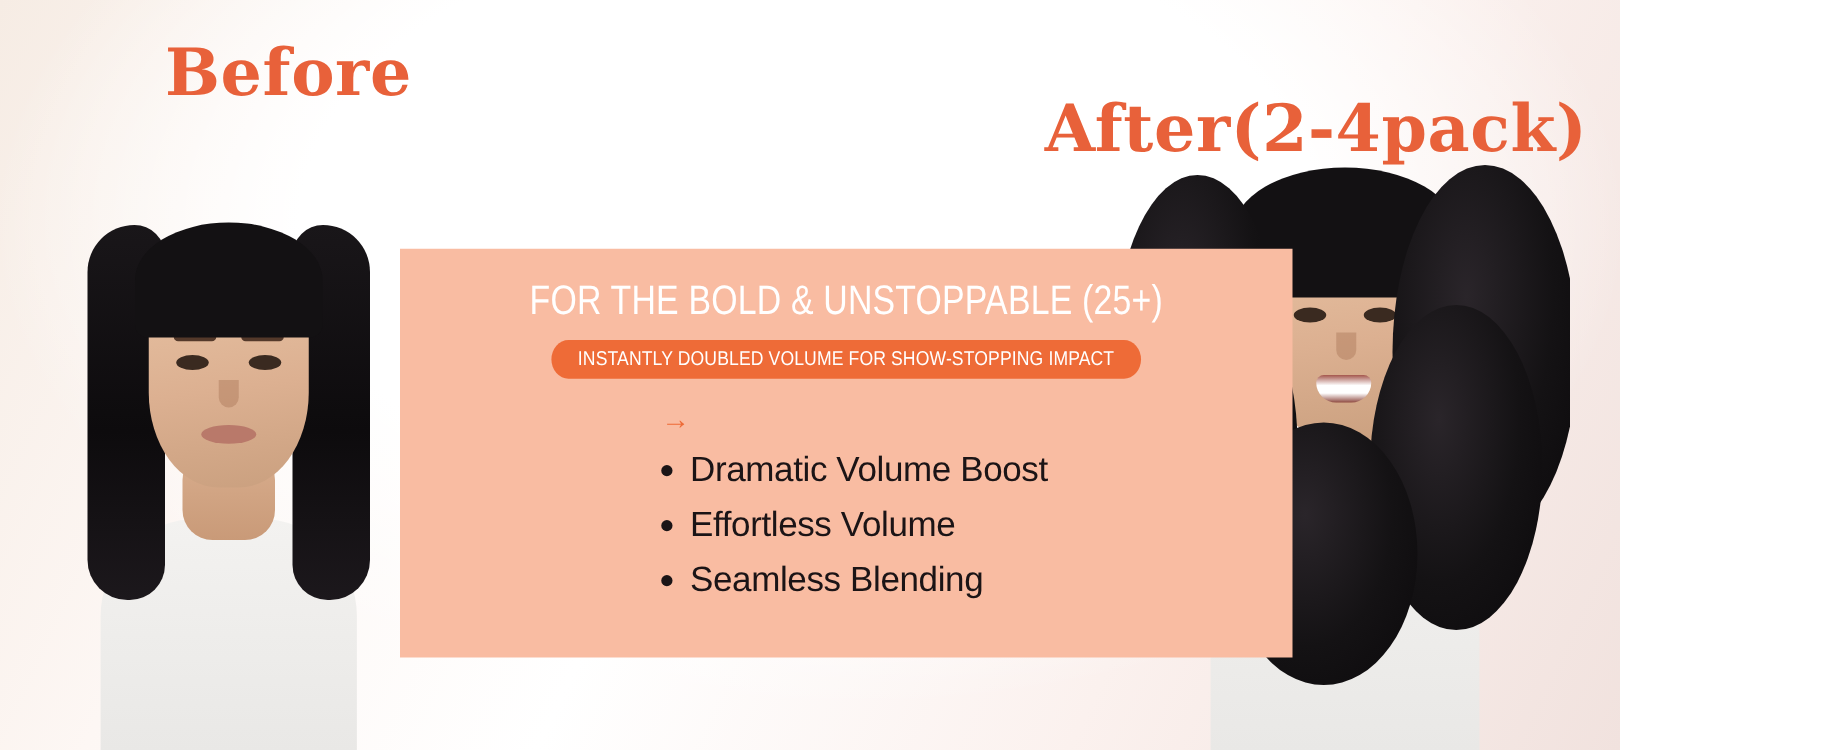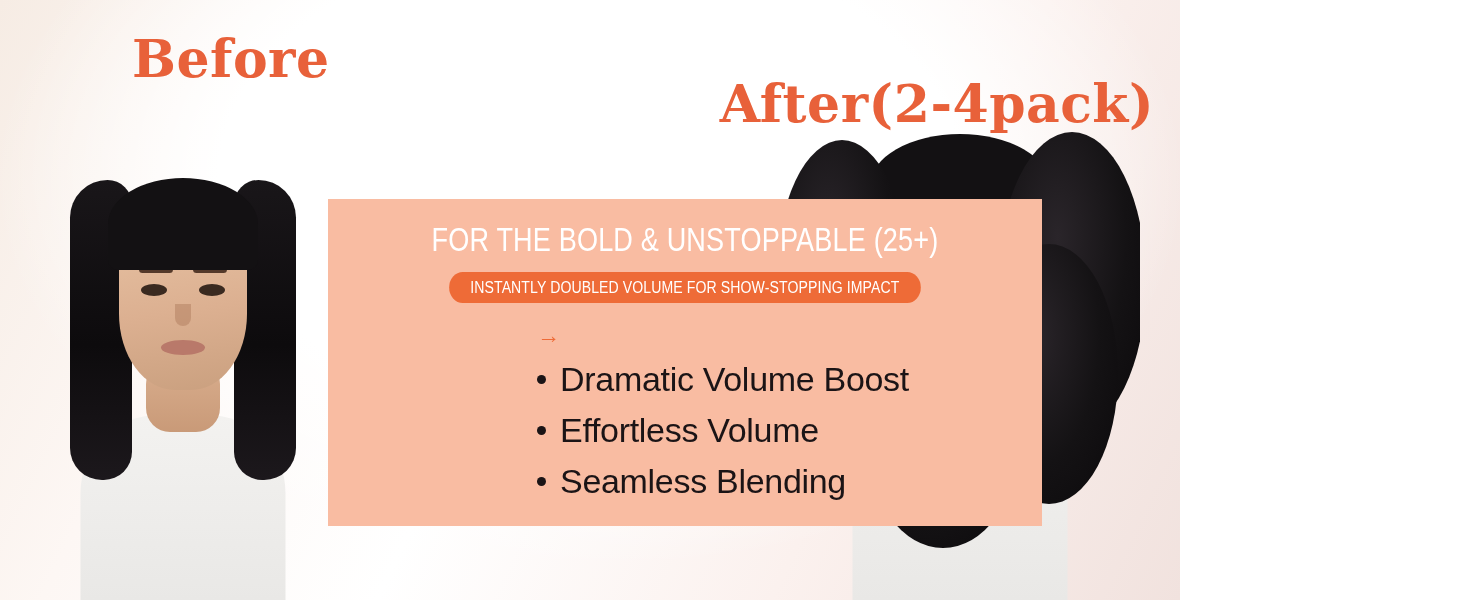--- a/index.html
+++ b/index.html
@@ -4,21 +4,21 @@
 <title>Before After Hair Extensions Banner</title>
 <style>
   * { margin:0; padding:0; box-sizing:border-box; }
   html, body {
     width:1464px; height:600px;
     overflow:hidden;
     font-family:"Liberation Sans", sans-serif;
   }
   #banner {
     position:relative;
-    width:1180px; height:600px;
+    width:1296px; height:600px;
     background:
       radial-gradient(ellipse 70% 90% at 50% 30%, #ffffff 0%, #ffffff 45%, rgba(255,255,255,0) 72%),
       linear-gradient(115deg, #f6ece4 0%, #fdf7f4 22%, #ffffff 45%, #fbf1ee 72%, #f1e2de 100%);
     overflow:hidden;
   }
 
   
   .model {
     position:absolute;
     bottom:0;
@@ -78,21 +78,21 @@
   }
   .model-right .wave.w1 { bottom:180px; left:-4px;  width:132px; height:280px; }
   .model-right .wave.w2 { bottom:120px; left:16px;  width:126px; height:250px; }
   .model-right .wave.w3 { bottom:168px; right:-6px; width:148px; height:300px; }
   .model-right .wave.w4 { bottom:96px;  right:22px; width:138px; height:260px; }
   .model-right .wave.w5 { bottom:52px;  left:88px;  width:150px; height:210px; }
 
   
   #panel {
     position:absolute;
-    left:328px; top:199px;
+    left:320px; top:199px;
     width:714px; height:327px;
     background:#F9BCA2;
     z-index:5;
     display:flex; flex-direction:column; align-items:center;
   }
 
   #headline {
     margin-top:22px;
     color:#ffffff;
     font-size:33px;
@@ -130,21 +130,21 @@
     font-size:24px;
     font-weight:700;
     letter-spacing:-0.2px;
   }
   #why-arrow { font-size:23px; font-weight:400; }
 
   ul#benefits { list-style:none; margin-top:11px; }
   ul#benefits li {
     display:flex; align-items:center; gap:14px;
     color:#1b1416;
-    font-size:34px;
+    font-size:28px;
     font-weight:400;
     letter-spacing:-0.3px;
     margin-bottom:12px;
   }
   ul#benefits li .dot {
     width:9px; height:9px;
     background:#1b1416;
     border-radius:50%;
     flex:none;
   }

